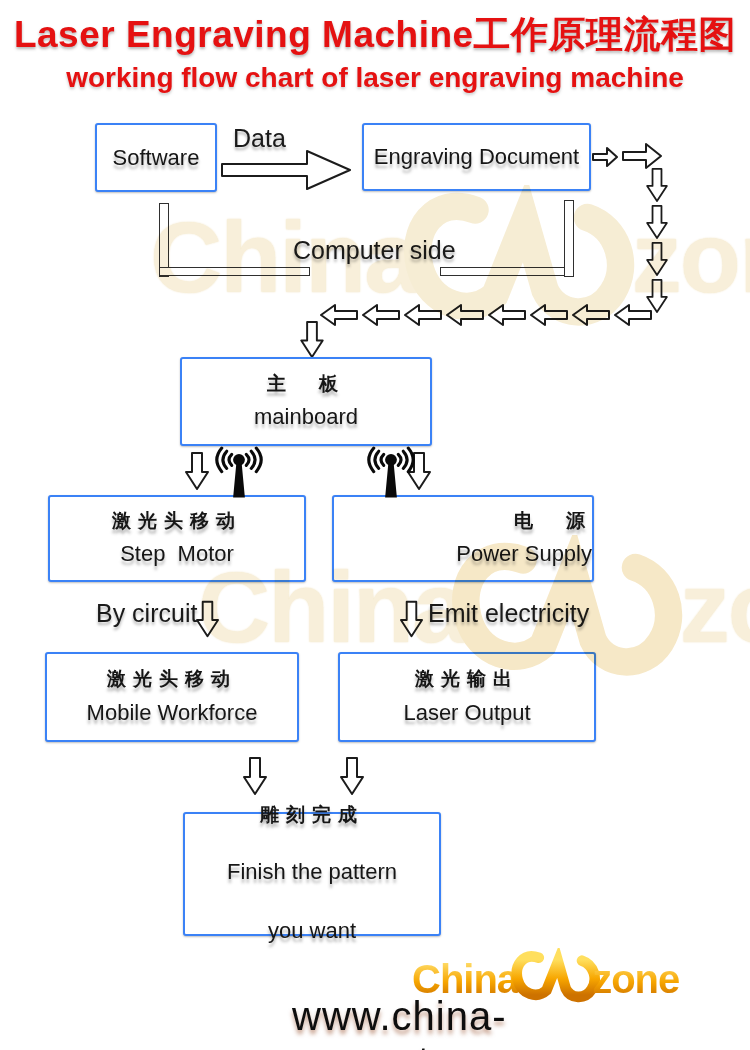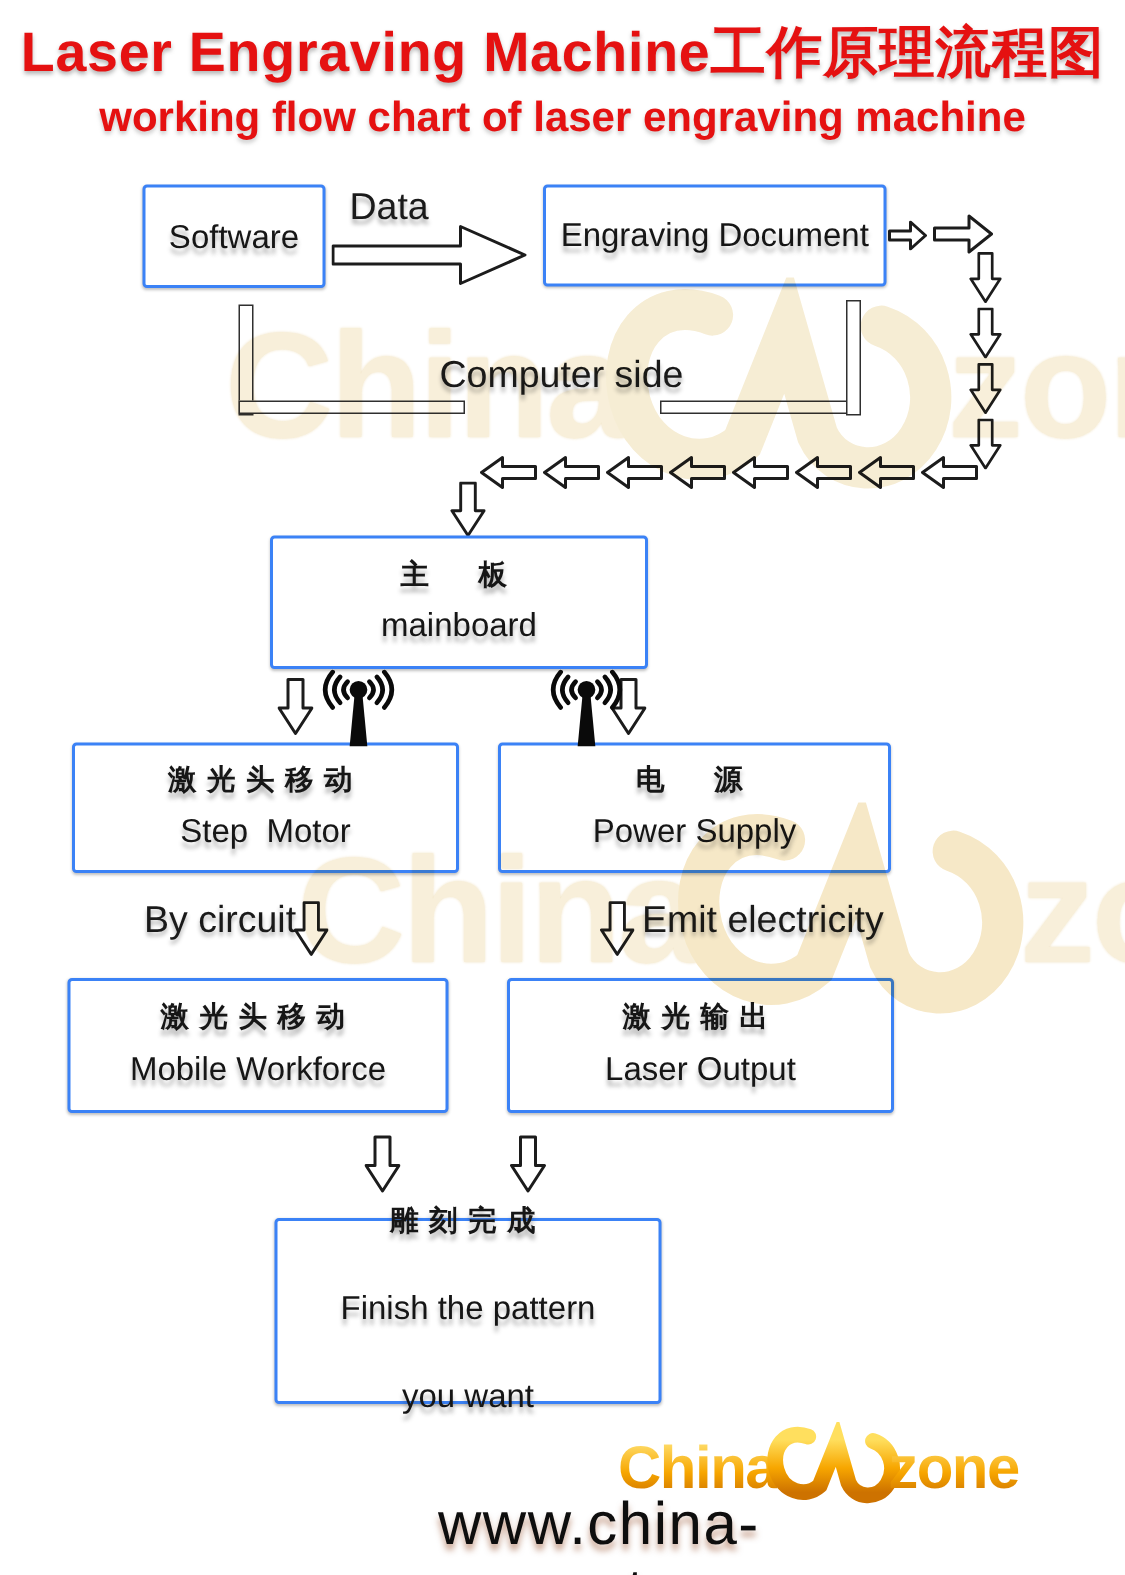--- a/index.html
+++ b/index.html
@@ -193,21 +193,21 @@
   <div class="arr" style="left:407px;top:450px;">
     <svg width="24" height="42" viewBox="0 0 24 38">
       <path class="arrow-shape" d="M7 1 L17 1 L17 20 L23 20 L12 37 L1 20 L7 20 Z"></path>
     </svg>
   </div>
 
   <div class="box" style="left:48px;top:495px;width:254px;height:83px;">
     <span class="cn">激光头移动</span>
     <span class="en">Step  Motor</span>
   </div>
-  <div class="box" style="left:332px;top:495px;width:258px;height:83px;">
+  <div class="box" style="left:332px;top:495px;width:258px;height:83px;align-items:flex-end;">
     <span class="cn">电　源</span>
     <span class="en">Power Supply</span>
   </div>
 
   <div class="flabel" style="left:96px;top:599px;">By circuit</div>
   <div class="arr" style="left:196px;top:597px;">
     <svg width="23" height="44" viewBox="0 0 24 38">
       <path class="arrow-shape" d="M7 1 L17 1 L17 20 L23 20 L12 37 L1 20 L7 20 Z"></path>
     </svg>
   </div>

